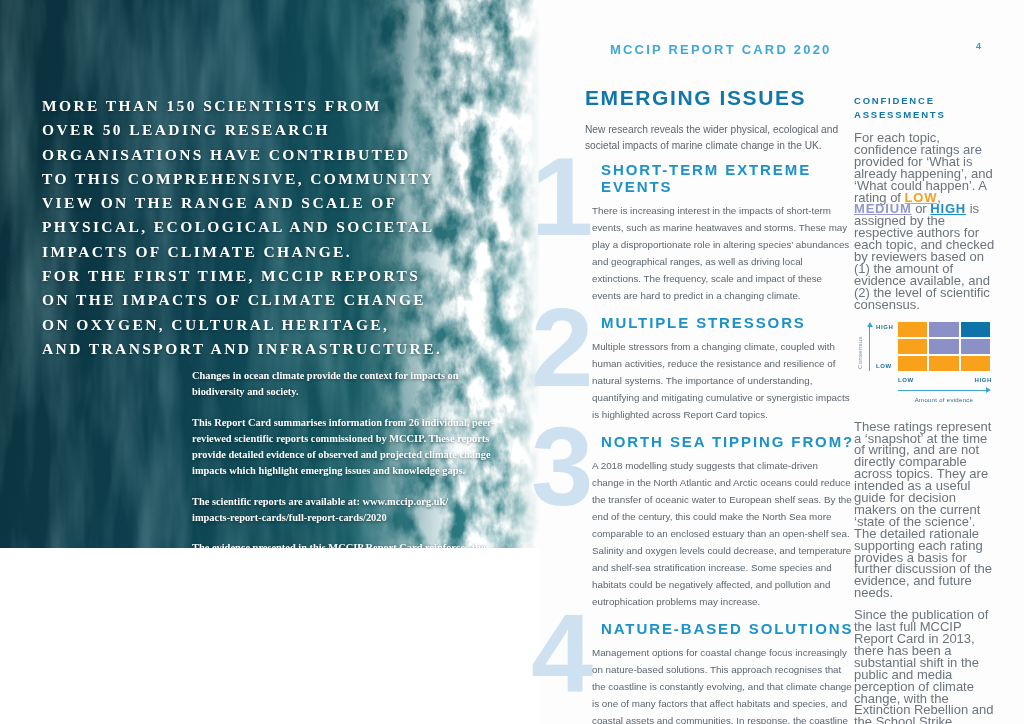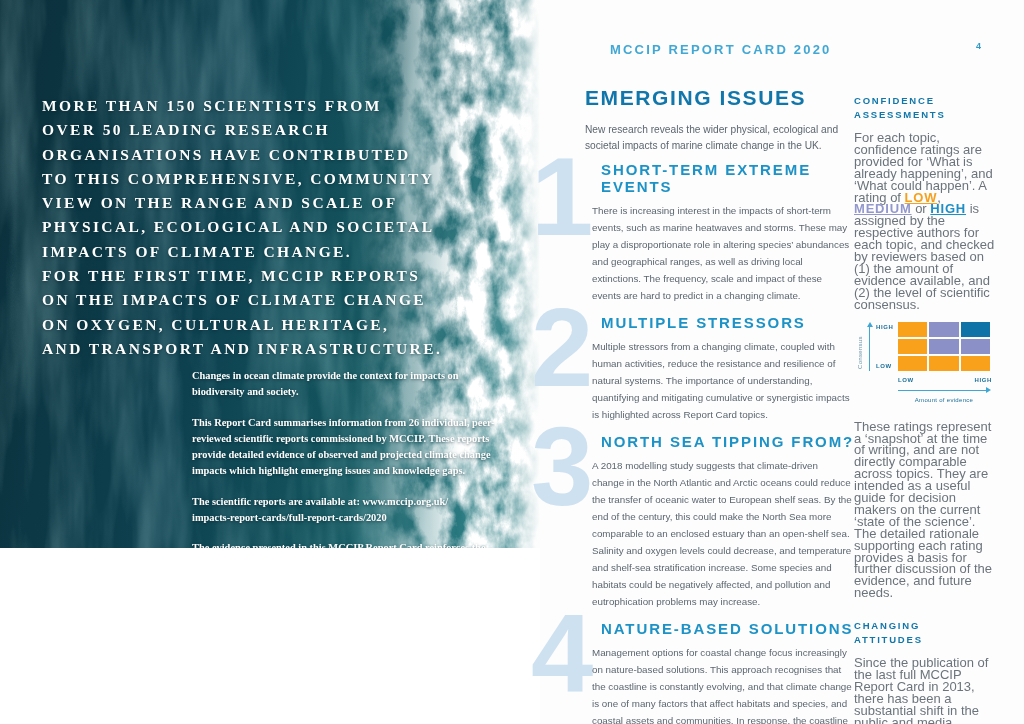--- a/index.html
+++ b/index.html
@@ -196,19 +196,18 @@
           </div>
         <div class="m-xtick lo">LOW</div>
         <div class="m-xtick hi">HIGH</div>
         <div class="m-xline"></div>
         <div class="m-xhead"></div>
         <div class="m-xlabel">Amount of evidence</div>
       </div>
 
       <p class="side-para">These ratings represent a ‘snapshot’ at the time of writing, and are not directly comparable across topics. They are intended as a useful guide for decision makers on the current ‘state of the science’. The detailed rationale supporting each rating provides a basis for further discussion of the evidence, and future needs.</p>
 
-      <h3 class="side-head side-head2">CHANGING ATTITUDES</h3>
 
       <p class="side-para">Since the publication of the last full MCCIP Report Card in 2013, there has been a substantial shift in the public and media perception of climate change, with the Extinction Rebellion and the School Strike movements acting worldwide to stage large-scale demonstrations. In April 2019, a state of Climate Emergency was officially declared by Scottish and Welsh governments, and by the UK Parliament in May 2019.  UK Government and Devolved Administrations have committed to reduce greenhouse gas emissions to net zero by 2050 (2045 for Scotland).</p>
 
     </div>
   </div>
 </div>
 
 </body></html>

